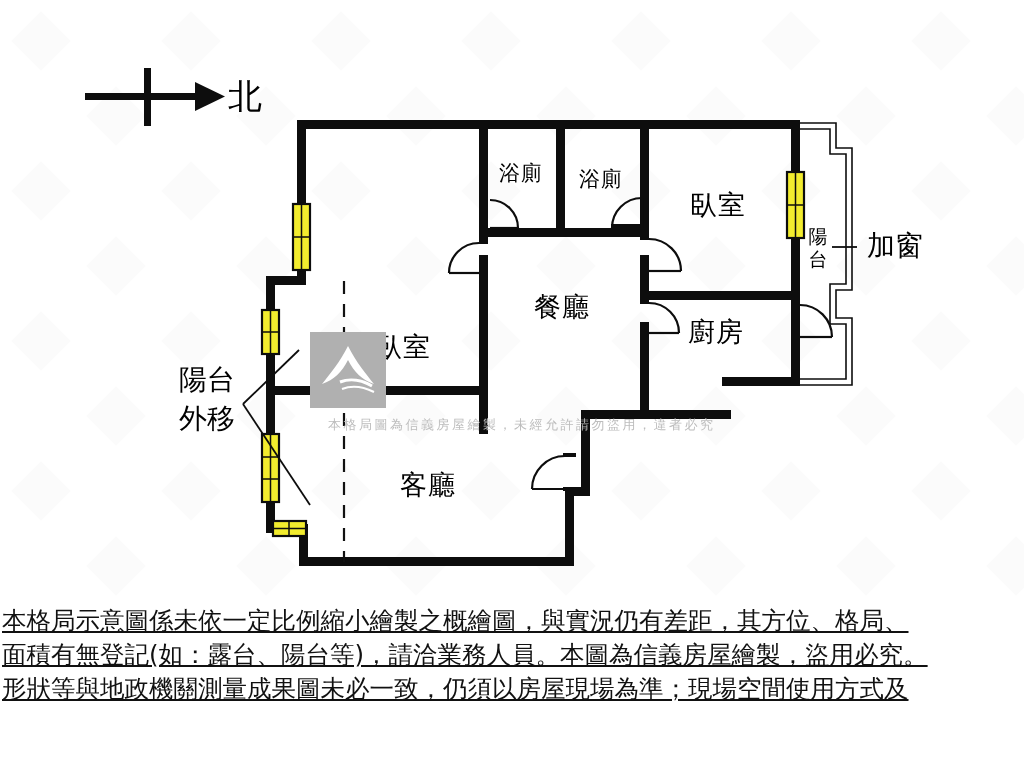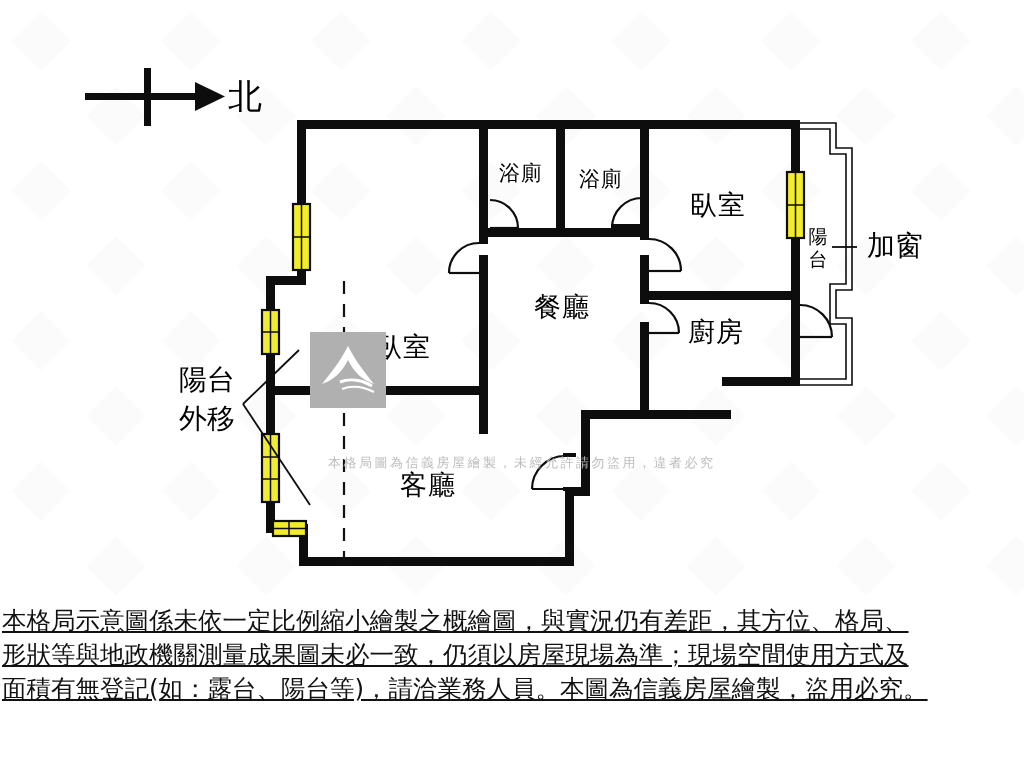--- a/index.html
+++ b/index.html
@@ -90,21 +90,20 @@
   #wm-logo svg { display:block; }
   #wm-sub {
     position: absolute;
     left: 8px;
     top: 86px;
     font-family: "DejaVu Sans", "Liberation Sans", sans-serif;
     font-size: 13px;
     color: #bdbdbd;
     letter-spacing: 2.5px;
     white-space: nowrap;
-    margin-top: 38px;
   }
   
   #bg-pattern {
     position: absolute;
     left: 0; top: 0;
     width: 1024px;
     height: 600px;
     pointer-events: none;
   }
   
@@ -342,17 +341,17 @@
         <path d="M38 14 C30 30, 20 42, 12 52 C24 48, 32 40, 38 28 C44 40, 52 48, 64 52 C56 42, 46 30, 38 14 Z" fill="#ffffff"></path>
         <path d="M30 50 C40 46, 52 48, 62 54" stroke="#ffffff" stroke-width="3" fill="none"></path>
         <path d="M32 57 C42 53, 54 55, 64 60" stroke="#ffffff" stroke-width="2" fill="none"></path>
       </svg>
     </div>
     <div id="wm-sub">本格局圖為信義房屋繪製，未經允許請勿盜用，違者必究</div>
   </div>
 
   <div id="disclaimer">
     <div>本格局示意圖係未依一定比例縮小繪製之概繪圖，與實況仍有差距，其方位、格局、</div>
+    <div>面積有無登記(如：露台、陽台等)，請洽業務人員。本圖為信義房屋繪製，盜用必究。</div>
     <div>形狀等與地政機關測量成果圖未必一致，仍須以房屋現場為準；現場空間使用方式及</div>
-    <div>面積有無登記(如：露台、陽台等)，請洽業務人員。本圖為信義房屋繪製，盜用必究。</div>
   </div>
 
 </div>
 
 </body></html>

